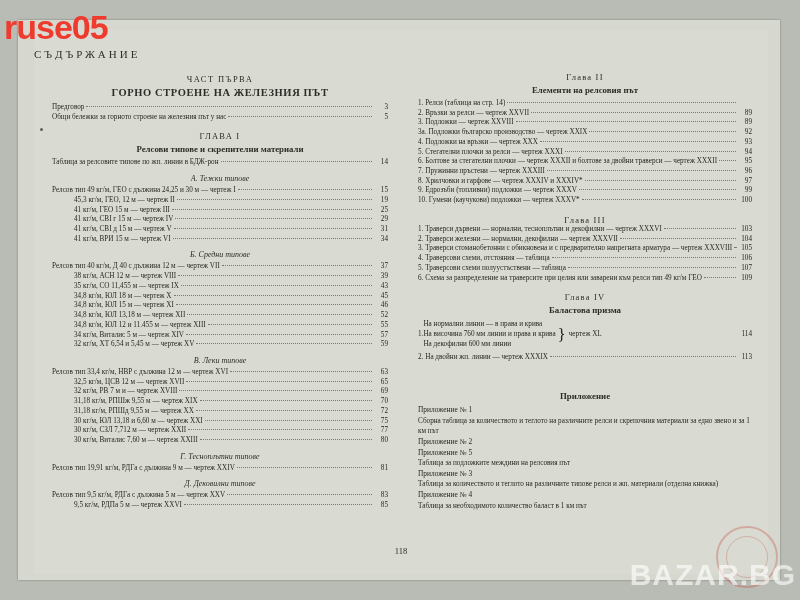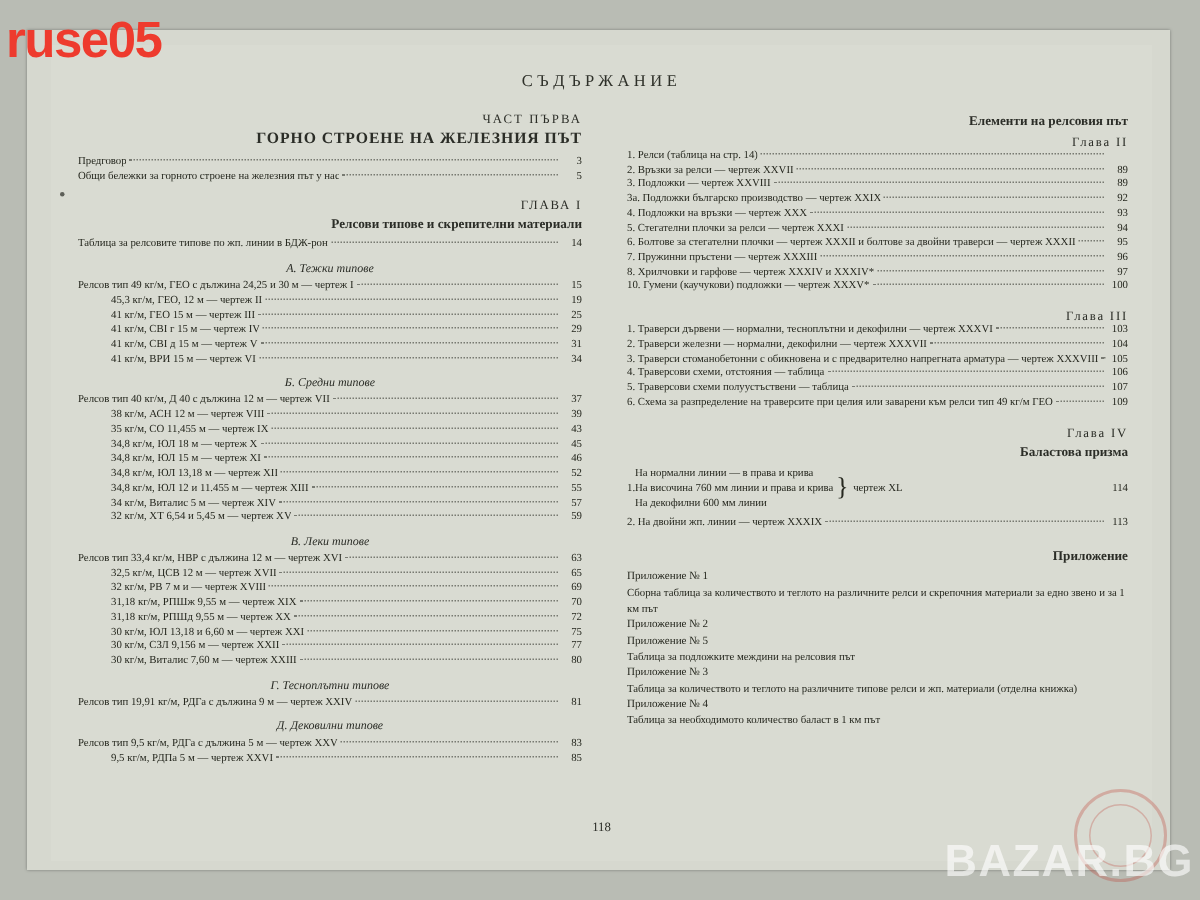--- a/index.html
+++ b/index.html
@@ -83,40 +83,40 @@
   .dot-mark {
     position: absolute;
     left: 6px;
     top: 98px;
     width: 3px;
     height: 3px;
     background: #5d5f58;
     border-radius: 50%;
   }
   #doc-title {
-    text-align: center;
+    text-align: left;
     font-size: 11px;
     letter-spacing: 3px;
     color: #2e3029;
     margin-top: 18px;
   }
   .columns {
     display: flex;
     margin-top: 12px;
     padding: 0 16px 0 18px;
   }
   .col {
     width: 50%;
     box-sizing: border-box;
   }
   .col.left { padding-right: 14px; }
   .col.right { padding-left: 16px; }
 
   .ctr {
-    text-align: right;
+    text-align: center;
     color: #2b2d27;
   }
   .part-label {
     font-size: 8.5px;
     letter-spacing: 1.4px;
     margin-top: 2px;
   }
   .part-title {
     font-size: 10.5px;
     font-weight: bold;
@@ -359,21 +359,21 @@
               <span class="txt">31,18 кг/м, РПШд        9,55 м — чертеж XX</span>
               <span class="leader" style="border-bottom: 1px dotted rgba(40, 42, 35, 0.55); transform: translateY(-2px);"></span>
               <span class="pg">72</span>
             </div>
           <div class="entry ind2">
               <span class="txt">30 кг/м, ЮЛ            13,18 и 6,60 м — чертеж XXI</span>
               <span class="leader" style="border-bottom: 1px dotted rgba(40, 42, 35, 0.55); transform: translateY(-2px);"></span>
               <span class="pg">75</span>
             </div>
           <div class="entry ind2">
-              <span class="txt">30 кг/м, СЗЛ           9,156 м — чертеж XXII</span>
+              <span class="txt">30 кг/м, СЗЛ           7,712 м — чертеж XXII</span>
               <span class="leader" style="border-bottom: 1px dotted rgba(40, 42, 35, 0.55); transform: translateY(-2px);"></span>
               <span class="pg">77</span>
             </div>
           <div class="entry ind2">
               <span class="txt">30 кг/м, Виталис        7,60 м — чертеж XXIII</span>
               <span class="leader" style="border-bottom: 1px dotted rgba(40, 42, 35, 0.55); transform: translateY(-2px);"></span>
               <span class="pg">80</span>
             </div>
         </div>
 
@@ -393,22 +393,22 @@
             </div>
           <div class="entry ind2">
               <span class="txt">9,5 кг/м, РДПа         5 м — чертеж XXVI</span>
               <span class="leader" style="border-bottom: 1px dotted rgba(40, 42, 35, 0.55); transform: translateY(-2px);"></span>
               <span class="pg">85</span>
             </div>
         </div>
       </div>
 
       <div class="col right">
+        <div class="ctr chapter" style="margin-top:0">Глава II</div>
         <div class="ctr chapter-title">Елементи на релсовия път</div>
-        <div class="ctr chapter" style="margin-top:0">Глава II</div>
         <div>
           <div class="entry">
               <span class="txt">1. Релси  (таблица на стр. 14)</span>
               <span class="leader" style="border-bottom: 1px dotted rgba(40, 42, 35, 0.55); transform: translateY(-2px);"></span>
               <span class="pg"></span>
             </div>
           <div class="entry">
               <span class="txt">2. Връзки за релси — чертеж XXVII</span>
               <span class="leader" style="border-bottom: 1px dotted rgba(40, 42, 35, 0.55); transform: translateY(-2px);"></span>
               <span class="pg">89</span>
@@ -440,20 +440,25 @@
             </div>
           <div class="entry">
               <span class="txt">7. Пружинни пръстени — чертеж XXXIII</span>
               <span class="leader" style="border-bottom: 1px dotted rgba(40, 42, 35, 0.55); transform: translateY(-2px);"></span>
               <span class="pg">96</span>
             </div>
           <div class="entry">
               <span class="txt">8. Хрилчовки и гарфове — чертеж XXXIV и XXXIV*</span>
               <span class="leader" style="border-bottom: 1px dotted rgba(40, 42, 35, 0.55); transform: translateY(-2px);"></span>
               <span class="pg">97</span>
+            </div>
+          <div class="entry">
+              <span class="txt">9. Едрозъби (топливни) подложки — чертеж XXXV</span>
+              <span class="leader" style="border-bottom: 1px dotted rgba(40, 42, 35, 0.55); transform: translateY(-2px);"></span>
+              <span class="pg">99</span>
             </div>
           <div class="entry">
               <span class="txt">10. Гумени (каучукови) подложки — чертеж XXXV*</span>
               <span class="leader" style="border-bottom: 1px dotted rgba(40, 42, 35, 0.55); transform: translateY(-2px);"></span>
               <span class="pg">100</span>
             </div>
         </div>
 
         <div class="ctr chapter">Глава III</div>
         <div>
@@ -503,21 +508,21 @@
           <span class="brace-label">чертеж XL</span>
           <span class="brace-page">114</span>
         </div>
 
         <div class="entry" style="margin-top:4px">
           <span class="txt">2. На двойни жп. линии — чертеж XXXIX</span>
           <span class="leader" style="border-bottom: 1px dotted rgba(40, 42, 35, 0.55); transform: translateY(-2px);"></span>
           <span class="pg">113</span>
         </div>
 
-        <div class="ctr chapter-title" style="margin-top:12px">Приложение</div>
+        <div class="ctr chapter-title" style="margin-top:28px">Приложение</div>
         <div class="appendix-block">
           <div class="appendix-line appendix-title">Приложение № 1</div>
           <div class="appendix-line">Сборна таблица за количеството и теглото на различните релси и скрепочния материали за едно звено и за 1 км път</div>
           <div class="appendix-line appendix-title">Приложение № 2</div>
           <div class="appendix-line appendix-title">Приложение № 5</div>
           <div class="appendix-line">Таблица за подложките междини на релсовия път</div>
           <div class="appendix-line appendix-title">Приложение № 3</div>
           <div class="appendix-line">Таблица за количеството и теглото на различните типове релси и жп. материали (отделна книжка)</div>
           <div class="appendix-line appendix-title">Приложение № 4</div>
           <div class="appendix-line">Таблица за необходимото количество баласт в 1 км път</div>

